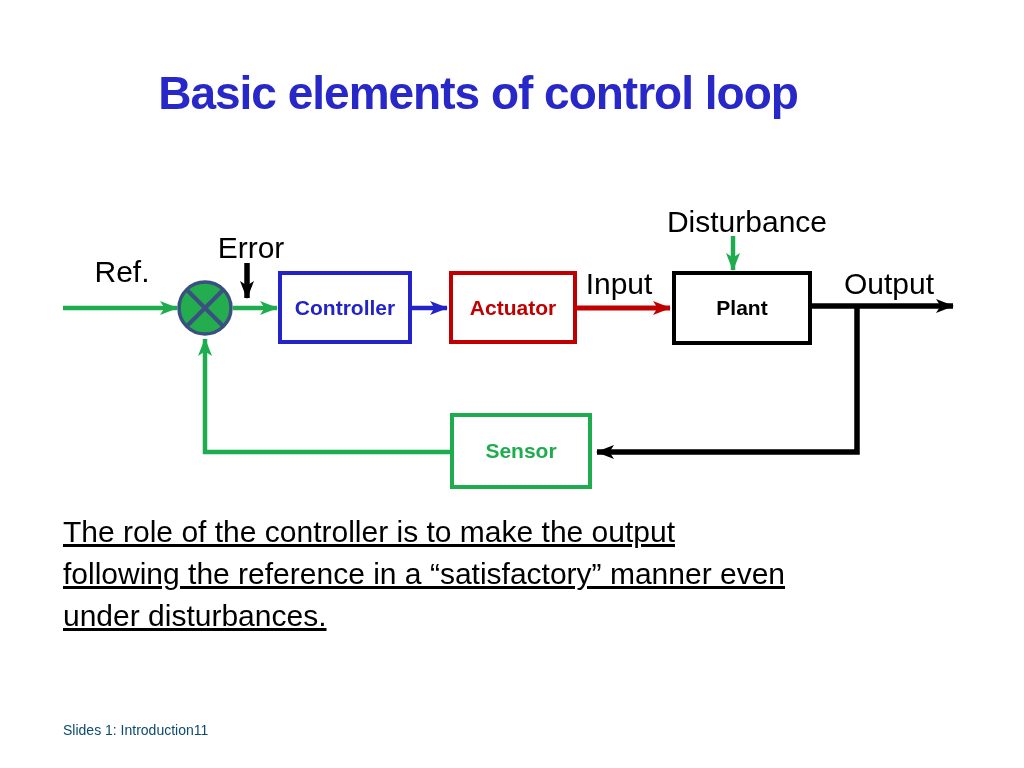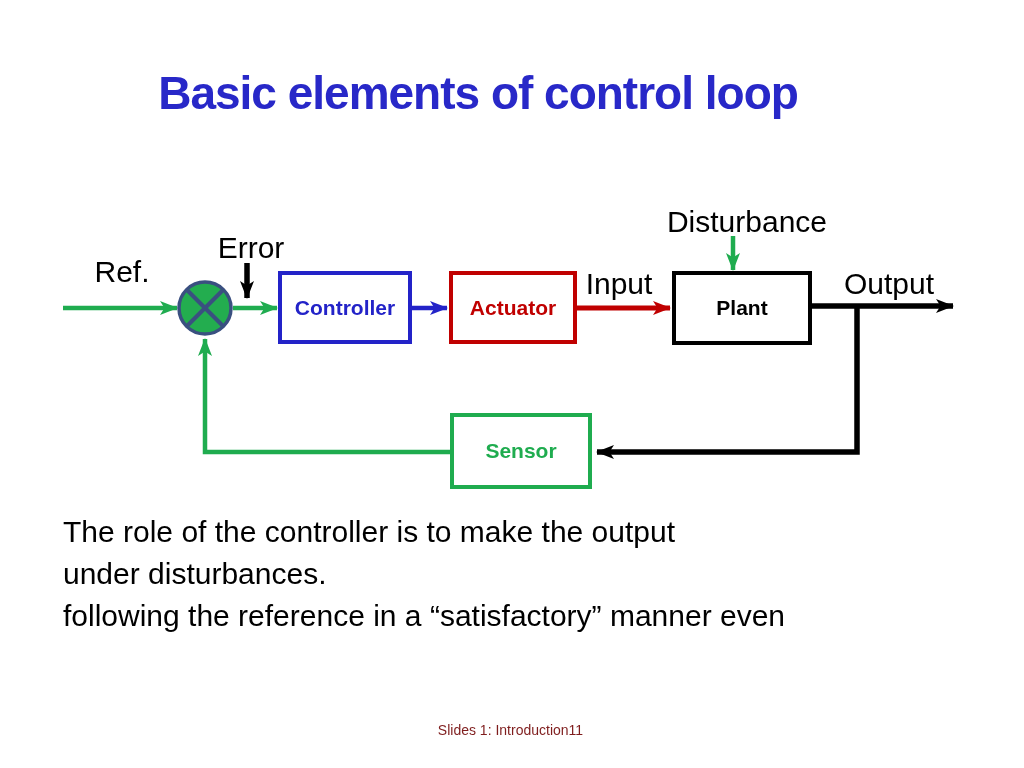--- a/index.html
+++ b/index.html
@@ -10,26 +10,26 @@
   .slide{position:absolute;inset:0;background:#ffffff;}
   .title{
     position:absolute;top:66px;left:0;width:956px;text-align:center;
     font-size:46px;font-weight:700;color:#2828C8;letter-spacing:-1px;
   }
   .diagram-svg{position:absolute;left:0;top:190px;width:1024px;height:310px;}
   .dlabel{font-family:"Liberation Sans",sans-serif;font-size:30px;fill:#000000;}
   .blabel{font-family:"Liberation Sans",sans-serif;font-size:21px;font-weight:700;}
   .body-text{
     position:absolute;left:63px;top:511px;width:930px;
-    font-size:30px;line-height:42px;color:#000000;
+    font-size:30px;line-height:42px;color:#000000;text-decoration:underline;
   }
   .footer{
     position:absolute;left:63px;right:66px;top:722px;
-    display:flex;justify-content:center;
-    font-size:14px;color:#7f1d1d;
+    display:flex;justify-content:flex-start;
+    font-size:14px;color:#0c4a6e;
   }
 </style>
 </head>
 <body>
 
 <div class="slide">
 
   <div class="title">Basic elements of control loop</div>
 
   <svg class="diagram-svg" viewBox="0 0 1024 310">
@@ -94,22 +94,22 @@
 
     <text class="dlabel" x="122" y="92" text-anchor="middle">Ref.</text>
     <text class="dlabel" x="251" y="68" text-anchor="middle">Error</text>
     <text class="dlabel" x="747" y="42" text-anchor="middle">Disturbance</text>
     <text class="dlabel" x="619" y="104" text-anchor="middle">Input</text>
     <text class="dlabel" x="889" y="104" text-anchor="middle">Output</text>
   </svg>
 
   <div class="body-text">
     <div>The role of the controller is to make the output</div>
+    <div>following the reference in a “satisfactory” manner even</div>
     <div>under disturbances.</div>
-    <div>following the reference in a “satisfactory” manner even</div>
   </div>
 
   <div class="footer">
     <span>Slides 1: Introduction</span>
     <span>11</span>
   </div>
 
 </div>
 
 </body></html>

